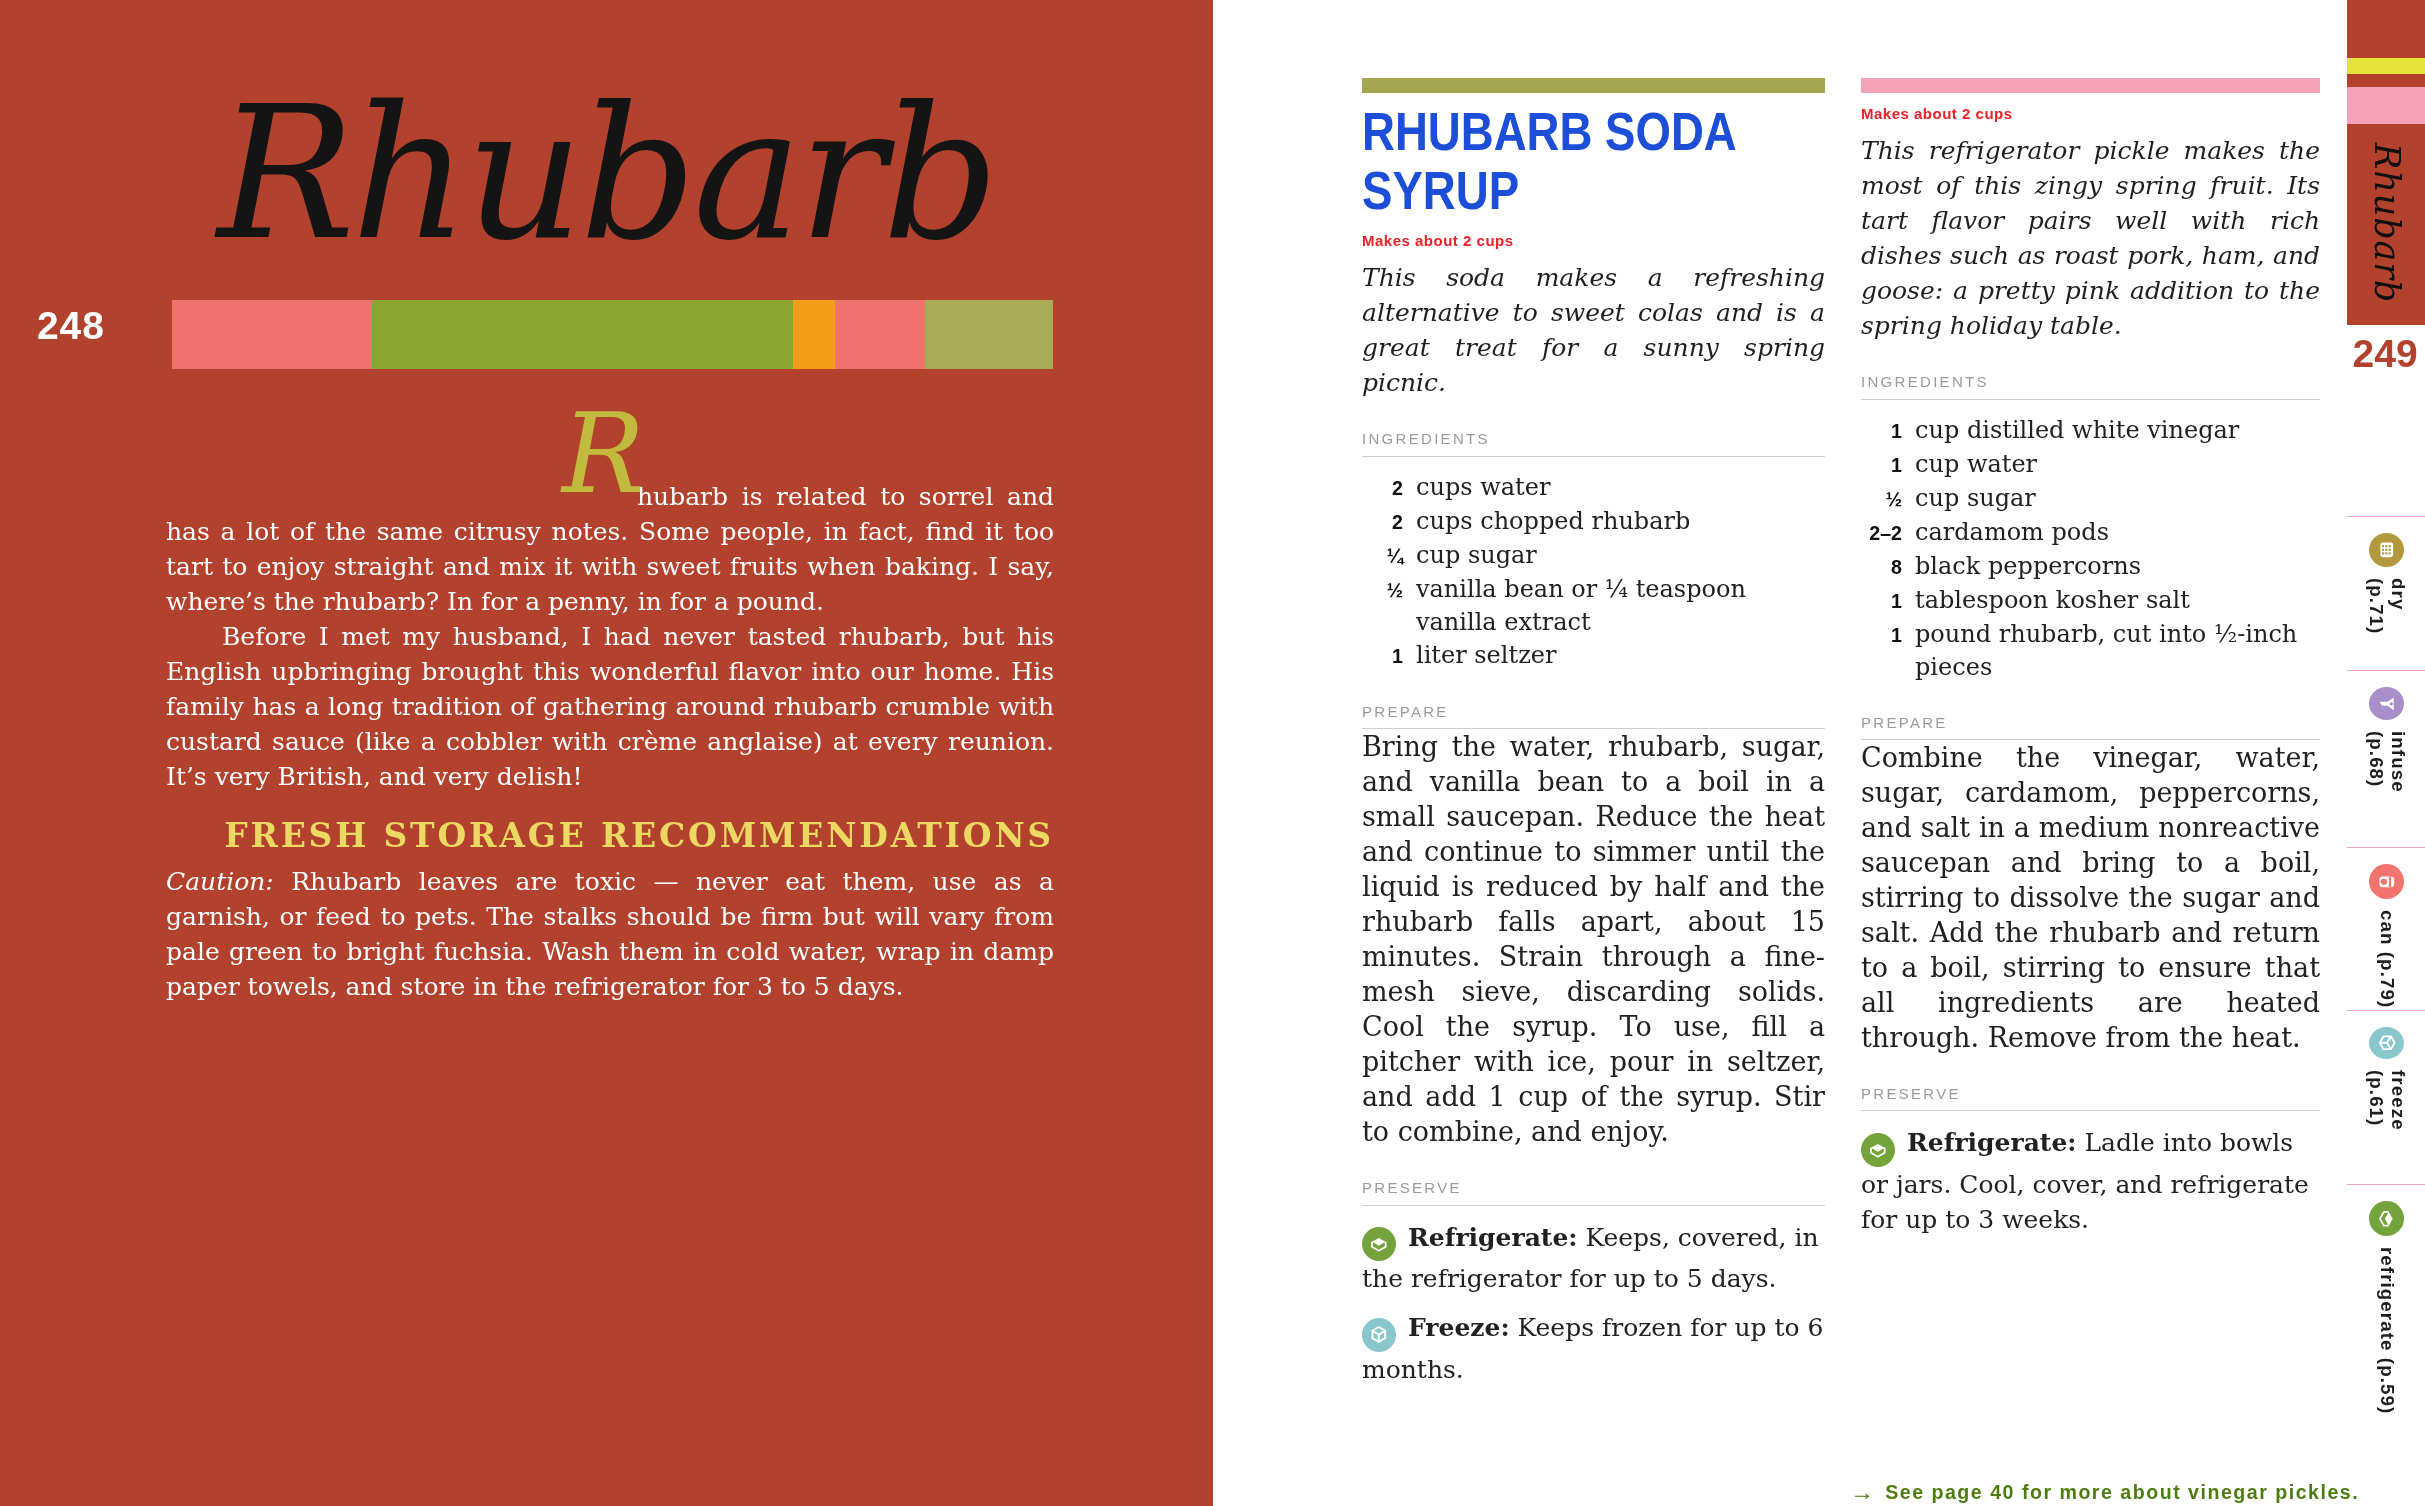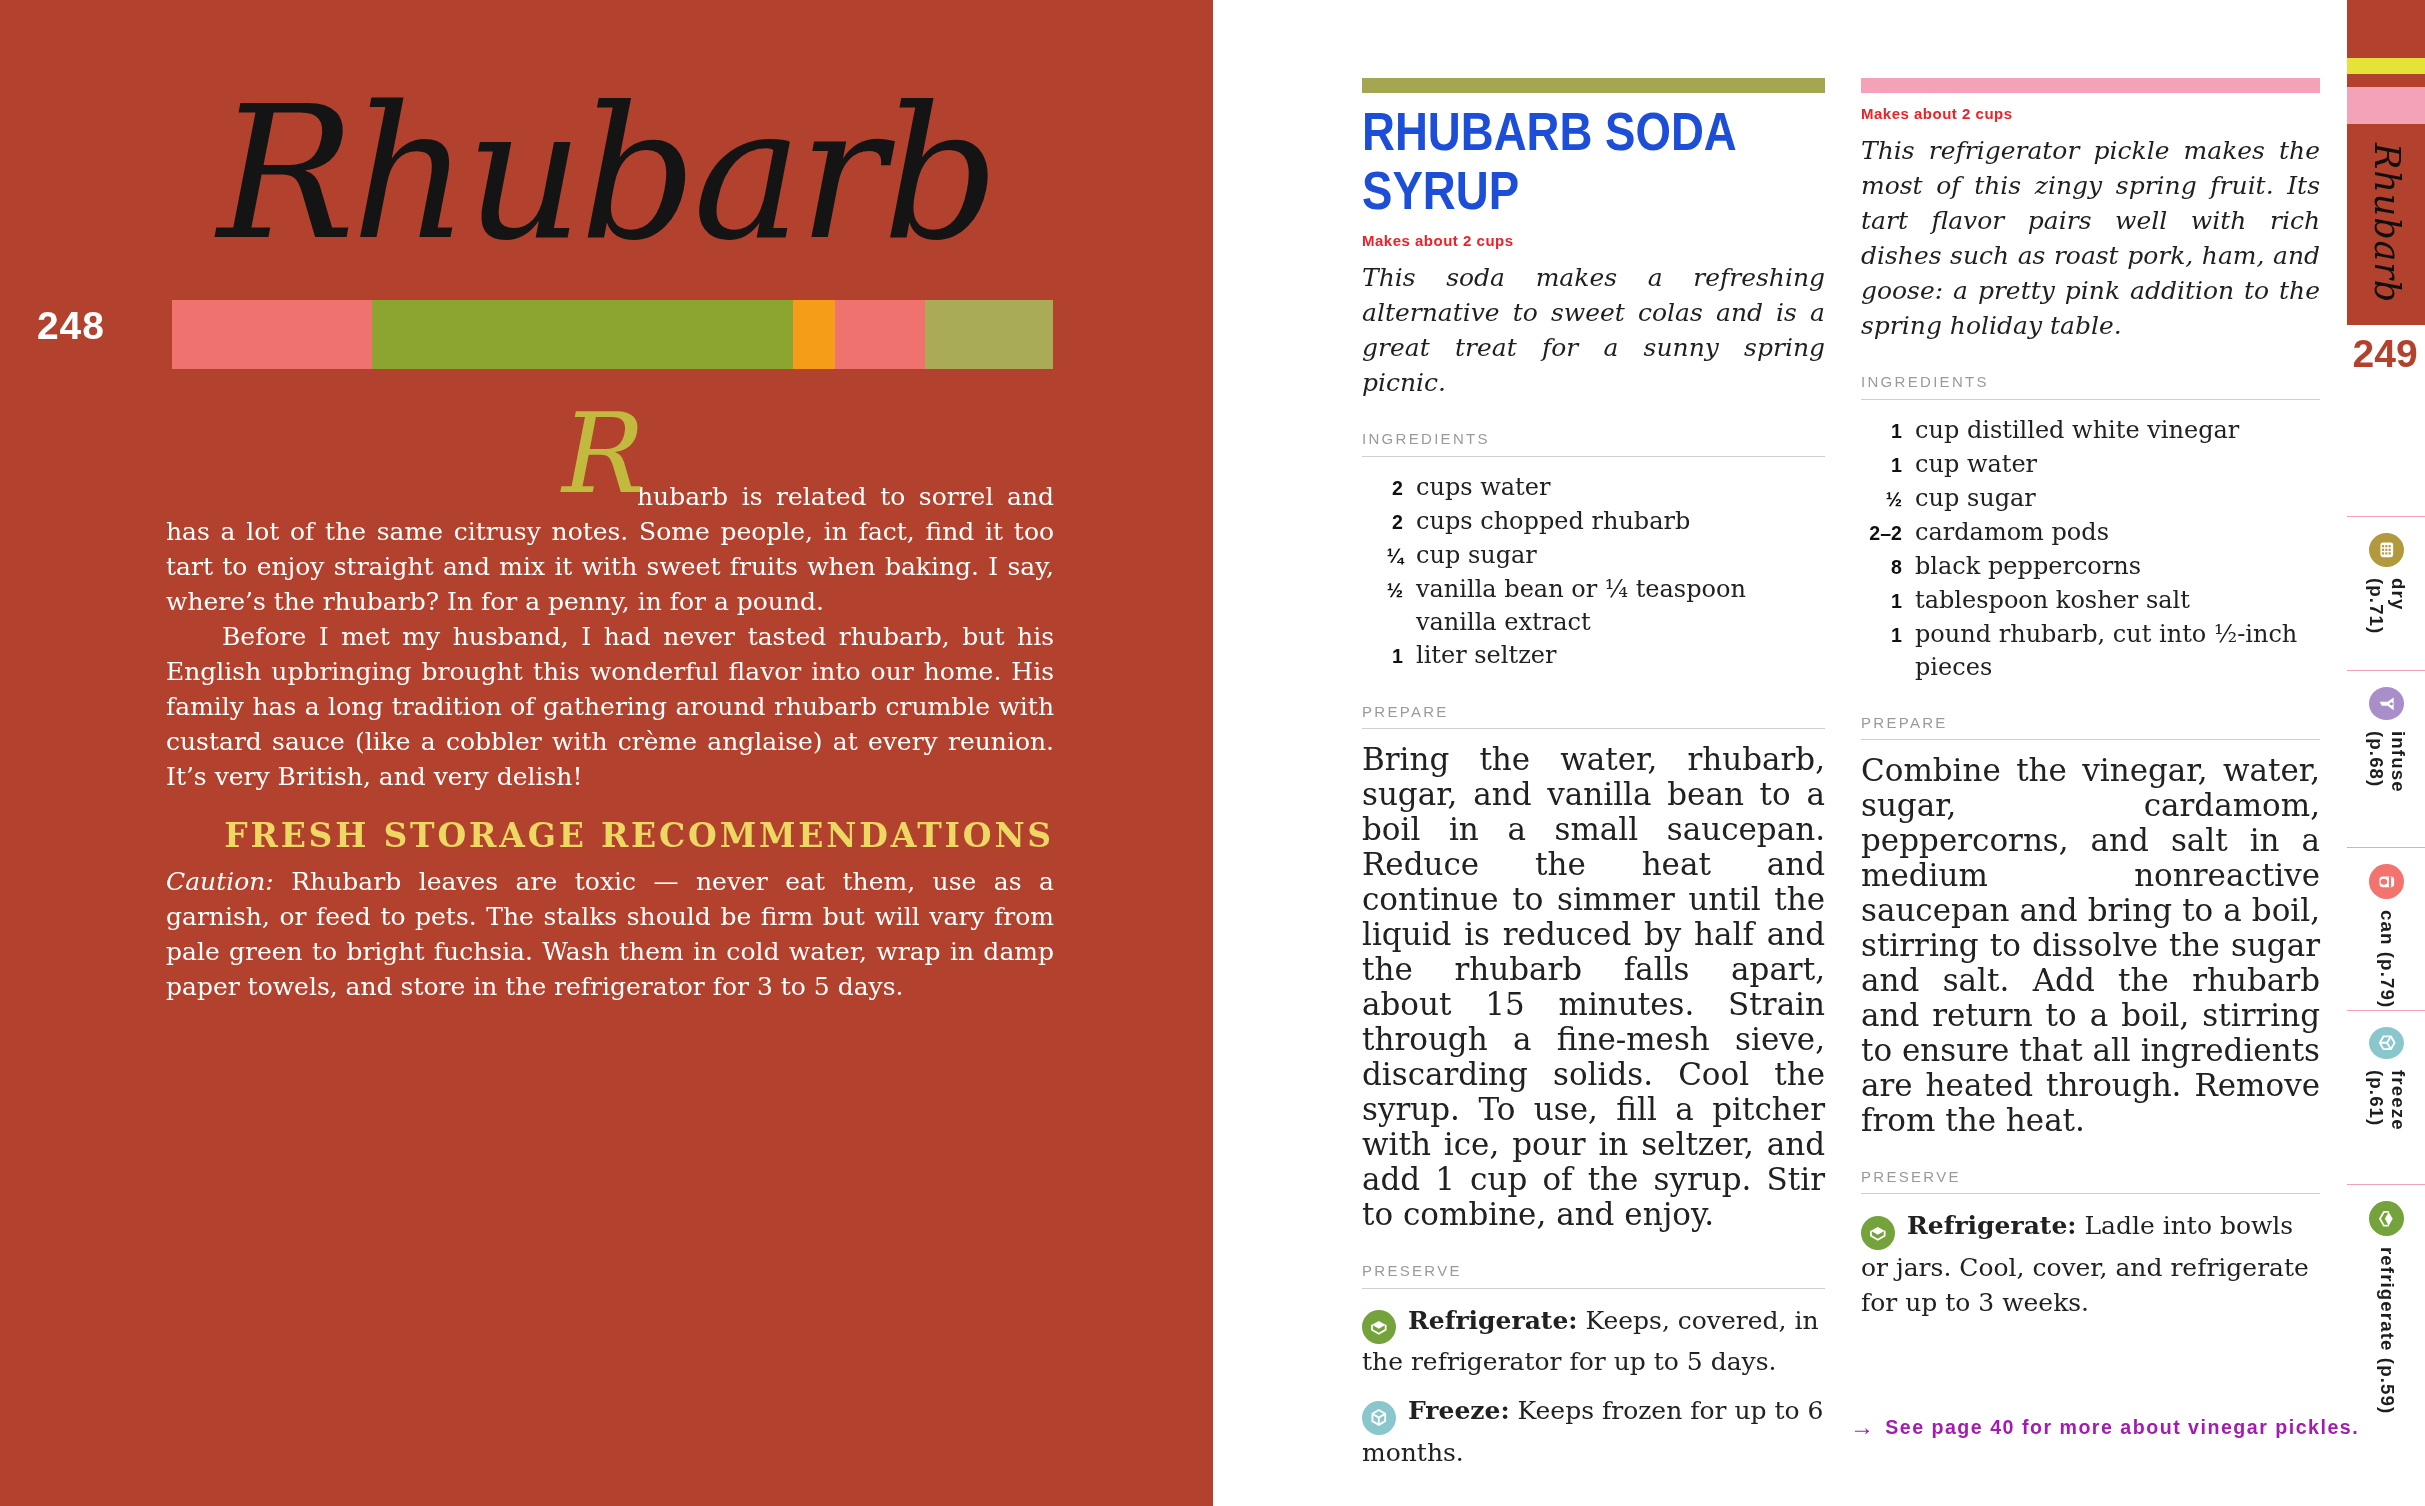--- a/index.html
+++ b/index.html
@@ -45,27 +45,27 @@
   .yield { margin-top:12px; font-weight:700; font-size:15px; letter-spacing:0.5px; color:#ee2127; }
   .desc { margin-top:11.2px; font-family:"DejaVu Serif", serif; font-style:italic;
     font-size:25px; line-height:35px; text-align:justify; color:#1f1f1f; }
   .sect { margin-top:30px; padding-bottom:8.4px; border-bottom:1.4px solid #cfcfcf;
     font-size:15px; letter-spacing:2.3px; color:#9a9a9a; font-weight:400; }
   .ing-list { padding-top:14px; }
   .ing-row { display:flex; line-height:33px; font-family:"DejaVu Serif", serif; font-size:24px; }
   .ing-qty { width:54px; padding-right:13px; text-align:right; flex:0 0 54px;
     font-family:"Liberation Sans", sans-serif; font-weight:700; font-size:19.6px; line-height:34px; color:#111; }
   .ing-txt { flex:1; }
-  .prep { margin-top:13px; font-family:"DejaVu Serif", serif; font-size:31px; line-height:35px; text-align:justify; }
+  .prep { font-family:"DejaVu Serif", serif; font-size:27px; line-height:35px; text-align:justify; }
   .pres-entry { margin-top:14px; font-family:"DejaVu Serif", serif; font-size:25px; line-height:35px; }
   .pres-entry b { font-weight:700; }
   .pres-icon { width:34px; height:34px; border-radius:50%; display:inline-flex;
     align-items:center; justify-content:center; vertical-align:-8.4px; margin-right:12px; }
   .pres-icon svg { display:block; }
-  .xref-note { position:absolute; left:637px; top:1413px; color:#a21caf;
+  .xref-note { position:absolute; left:637px; top:1478px; color:#4d7c0f;
     font-weight:700; font-size:19.6px; letter-spacing:1.5px; }
   .xref-note .arrow { font-weight:400; font-size:24px; letter-spacing:0; margin-right:11.2px; vertical-align:-0.9px; }
 
   
   .sidebar { position:absolute; left:1134px; top:0; width:79px; height:1507px; }
   .sb-red-top { position:absolute; top:0; left:0; width:79px; height:58px; }
   .sb-yellow  { position:absolute; top:58px; left:0; width:79px; height:16px; }
   .sb-red-mid { position:absolute; top:74px; left:0; width:79px; height:13px; }
   .sb-pink    { position:absolute; top:87px; left:0; width:79px; height:37px; }
   .sb-chapter { position:absolute; top:124px; left:0; width:79px; height:201px;

